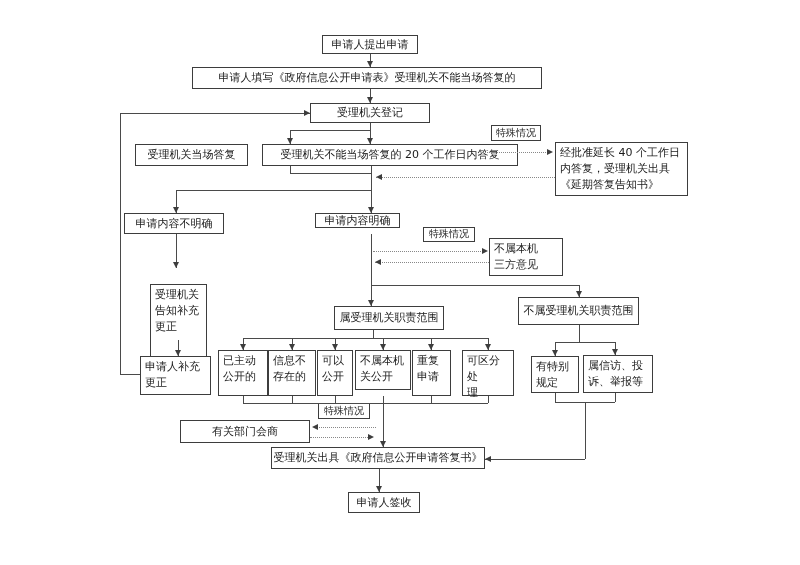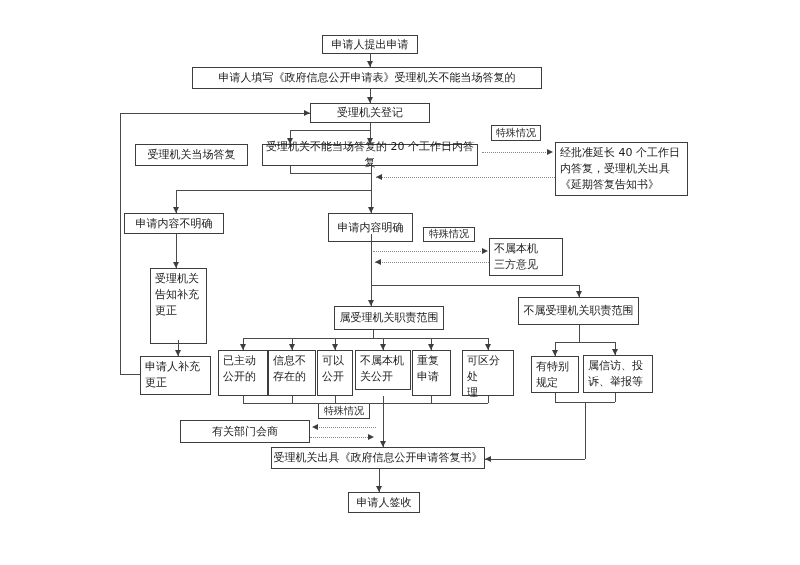--- a/index.html
+++ b/index.html
@@ -28,31 +28,31 @@
 </style>
 </head>
 <body>
 
 <div id="canvas">
 
   <div class="node" style="left:322px;top:35px;width:96px;height:19px">申请人提出申请</div>
   <div class="node" style="left:192px;top:67px;width:350px;height:22px">申请人填写《政府信息公开申请表》受理机关不能当场答复的</div>
   <div class="node" style="left:310px;top:103px;width:120px;height:20px">受理机关登记</div>
   <div class="node" style="left:135px;top:144px;width:113px;height:22px">受理机关当场答复</div>
-  <div class="node" style="left:262px;top:144px;width:216px;height:22px">受理机关不能当场答复的 20 个工作日内答复</div>
+  <div class="node" style="left:262px;top:144px;width:256px;height:22px">受理机关不能当场答复的 20 个工作日内答复</div>
   <div class="node small" style="left:491px;top:125px;width:50px;height:16px">特殊情况</div>
   <div class="node tl" style="left:555px;top:142px;width:133px;height:54px">经批准延长 40 个工作日
 内答复，受理机关出具
 《延期答复告知书》</div>
   <div class="node" style="left:124px;top:213px;width:100px;height:21px">申请内容不明确</div>
-  <div class="node" style="left:328px;top:213px;width:85px;height:29px">申请内容明确</div>
+  <div class="node" style="left:315px;top:213px;width:85px;height:15px">申请内容明确</div>
   <div class="node small" style="left:423px;top:227px;width:52px;height:15px">特殊情况</div>
   <div class="node tl" style="left:489px;top:238px;width:74px;height:38px">不属本机
 三方意见</div>
-  <div class="node tl" style="left:150px;top:268px;width:57px;height:76px">受理机关
+  <div class="node tl" style="left:150px;top:284px;width:57px;height:76px">受理机关
 告知补充
 更正</div>
   <div class="node tl" style="left:140px;top:356px;width:71px;height:39px">申请人补充
 更正</div>
   <div class="node" style="left:334px;top:306px;width:110px;height:24px">属受理机关职责范围</div>
   <div class="node" style="left:518px;top:297px;width:121px;height:28px">不属受理机关职责范围</div>
   <div class="node tl" style="left:218px;top:350px;width:50px;height:46px">已主动
 公开的</div>
   <div class="node tl" style="left:268px;top:350px;width:48px;height:46px">信息不
 存在的</div>

